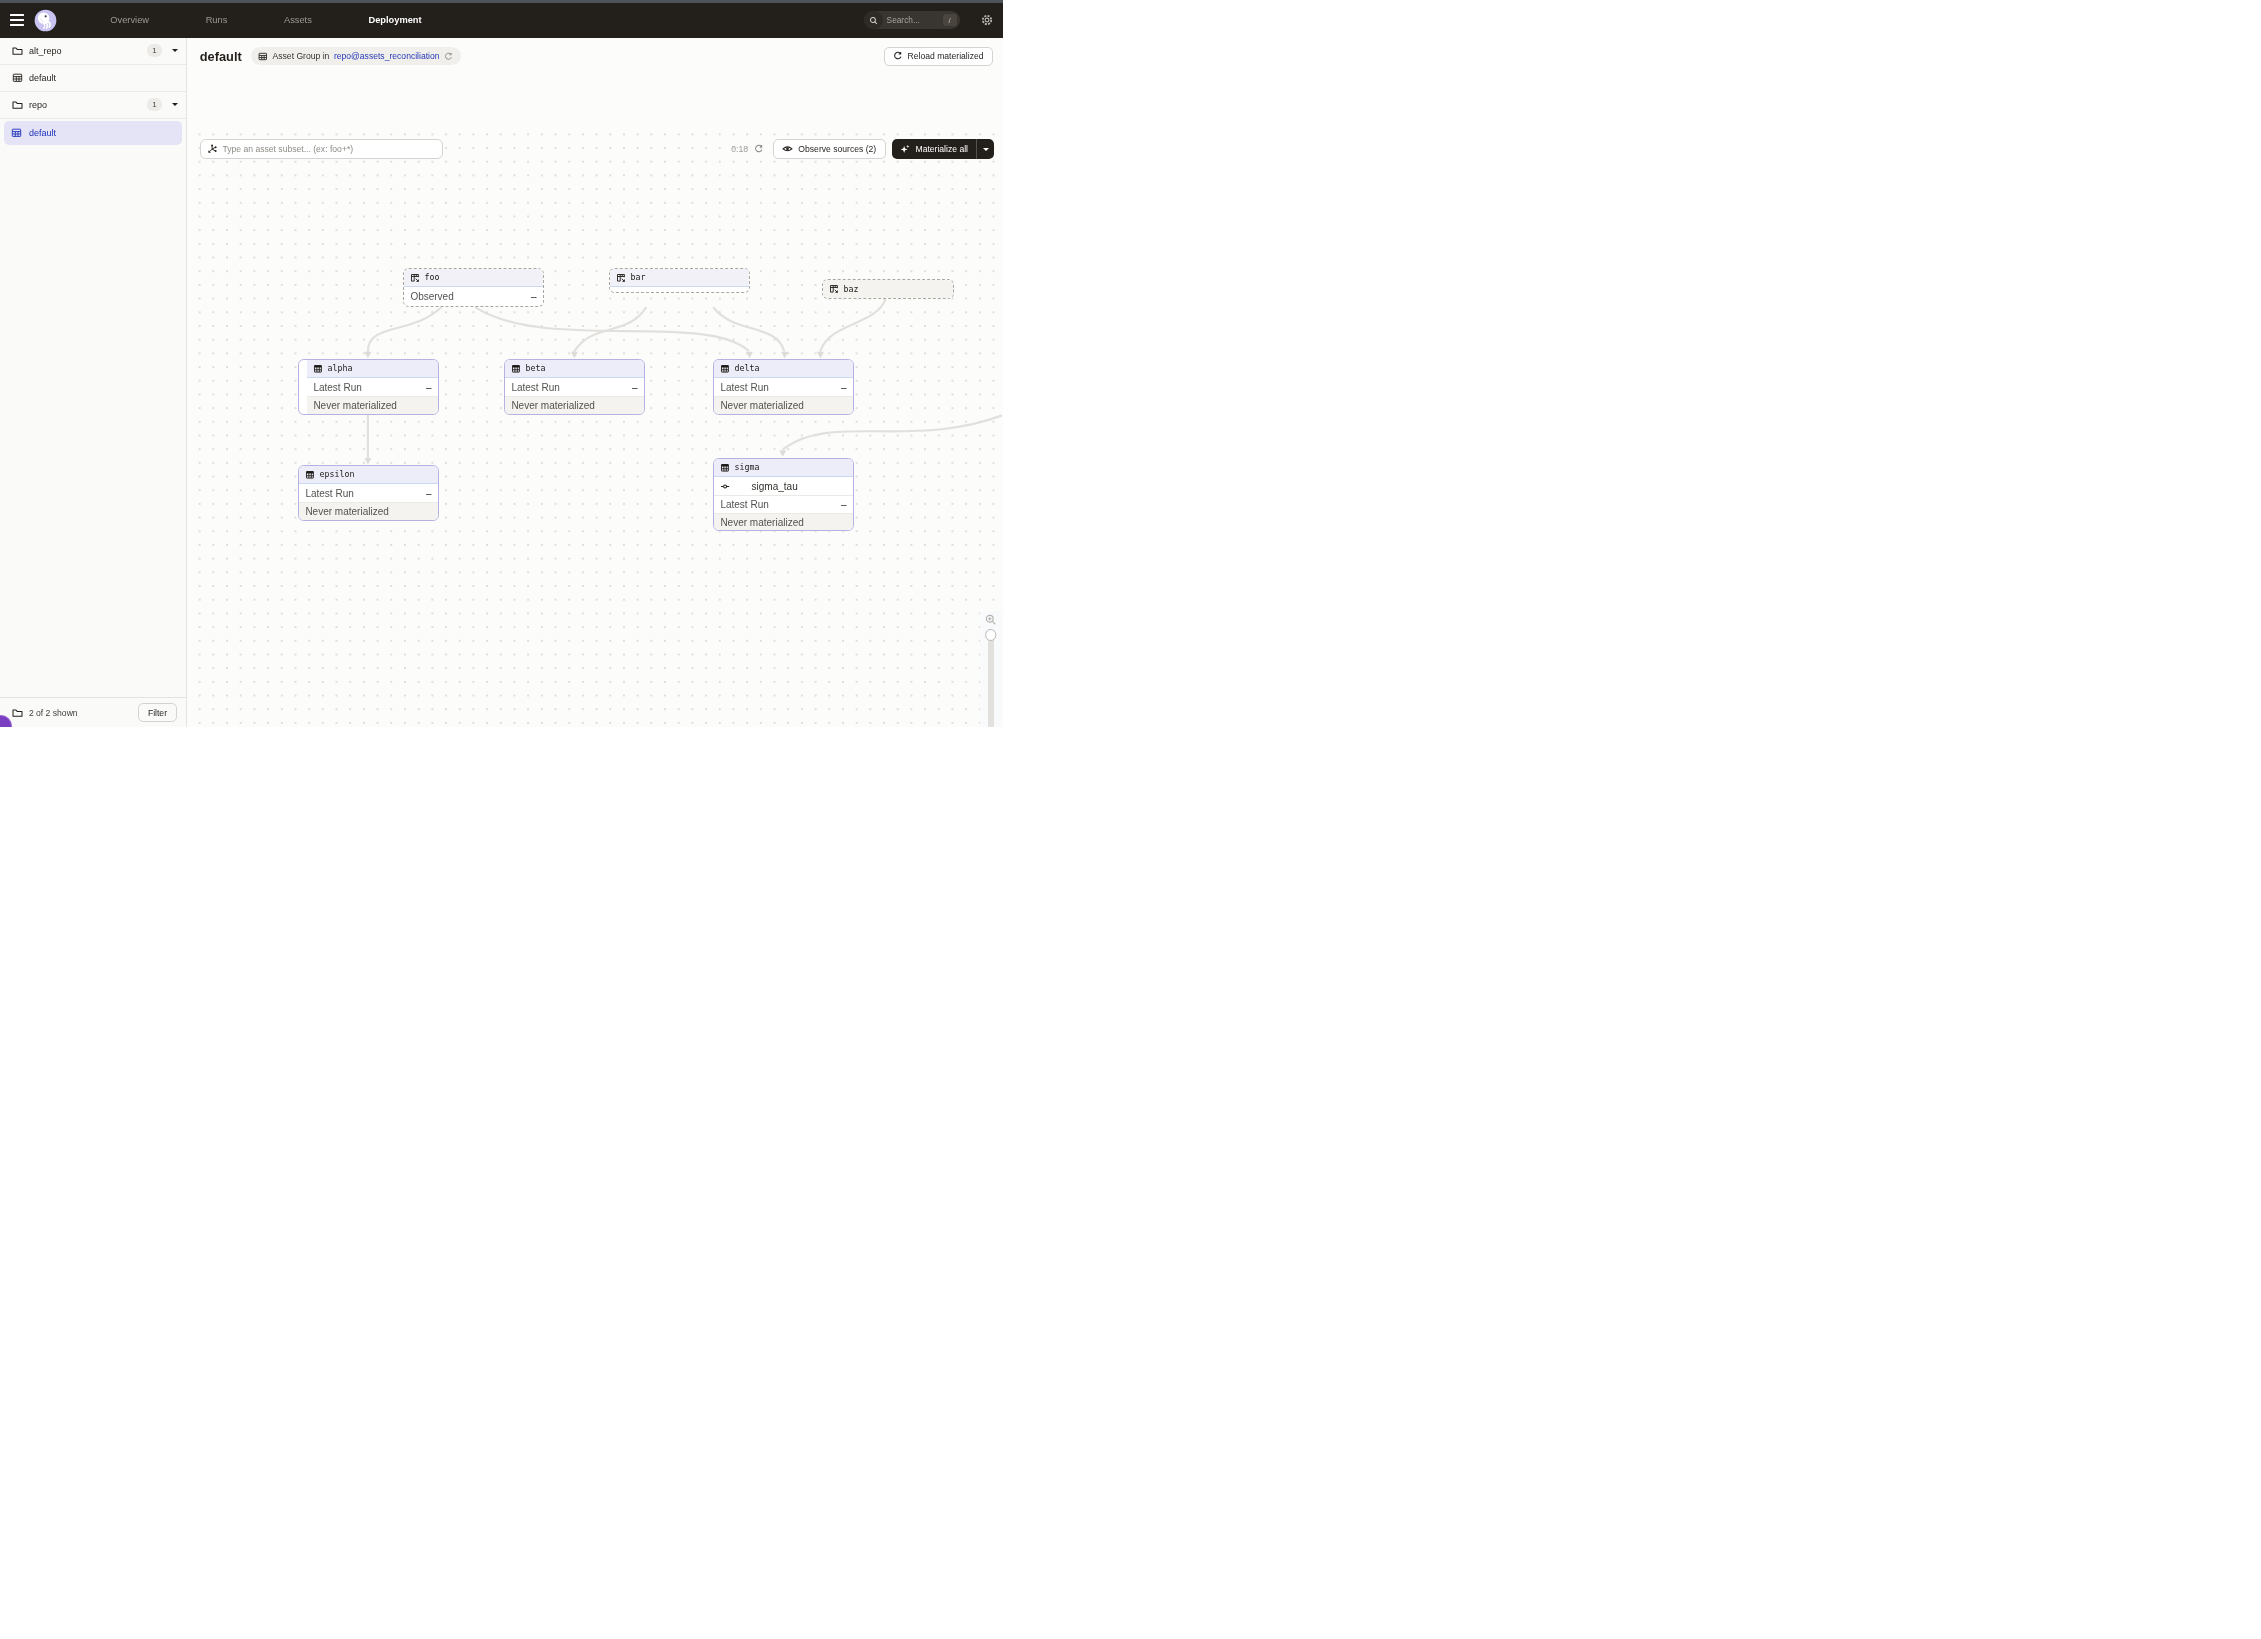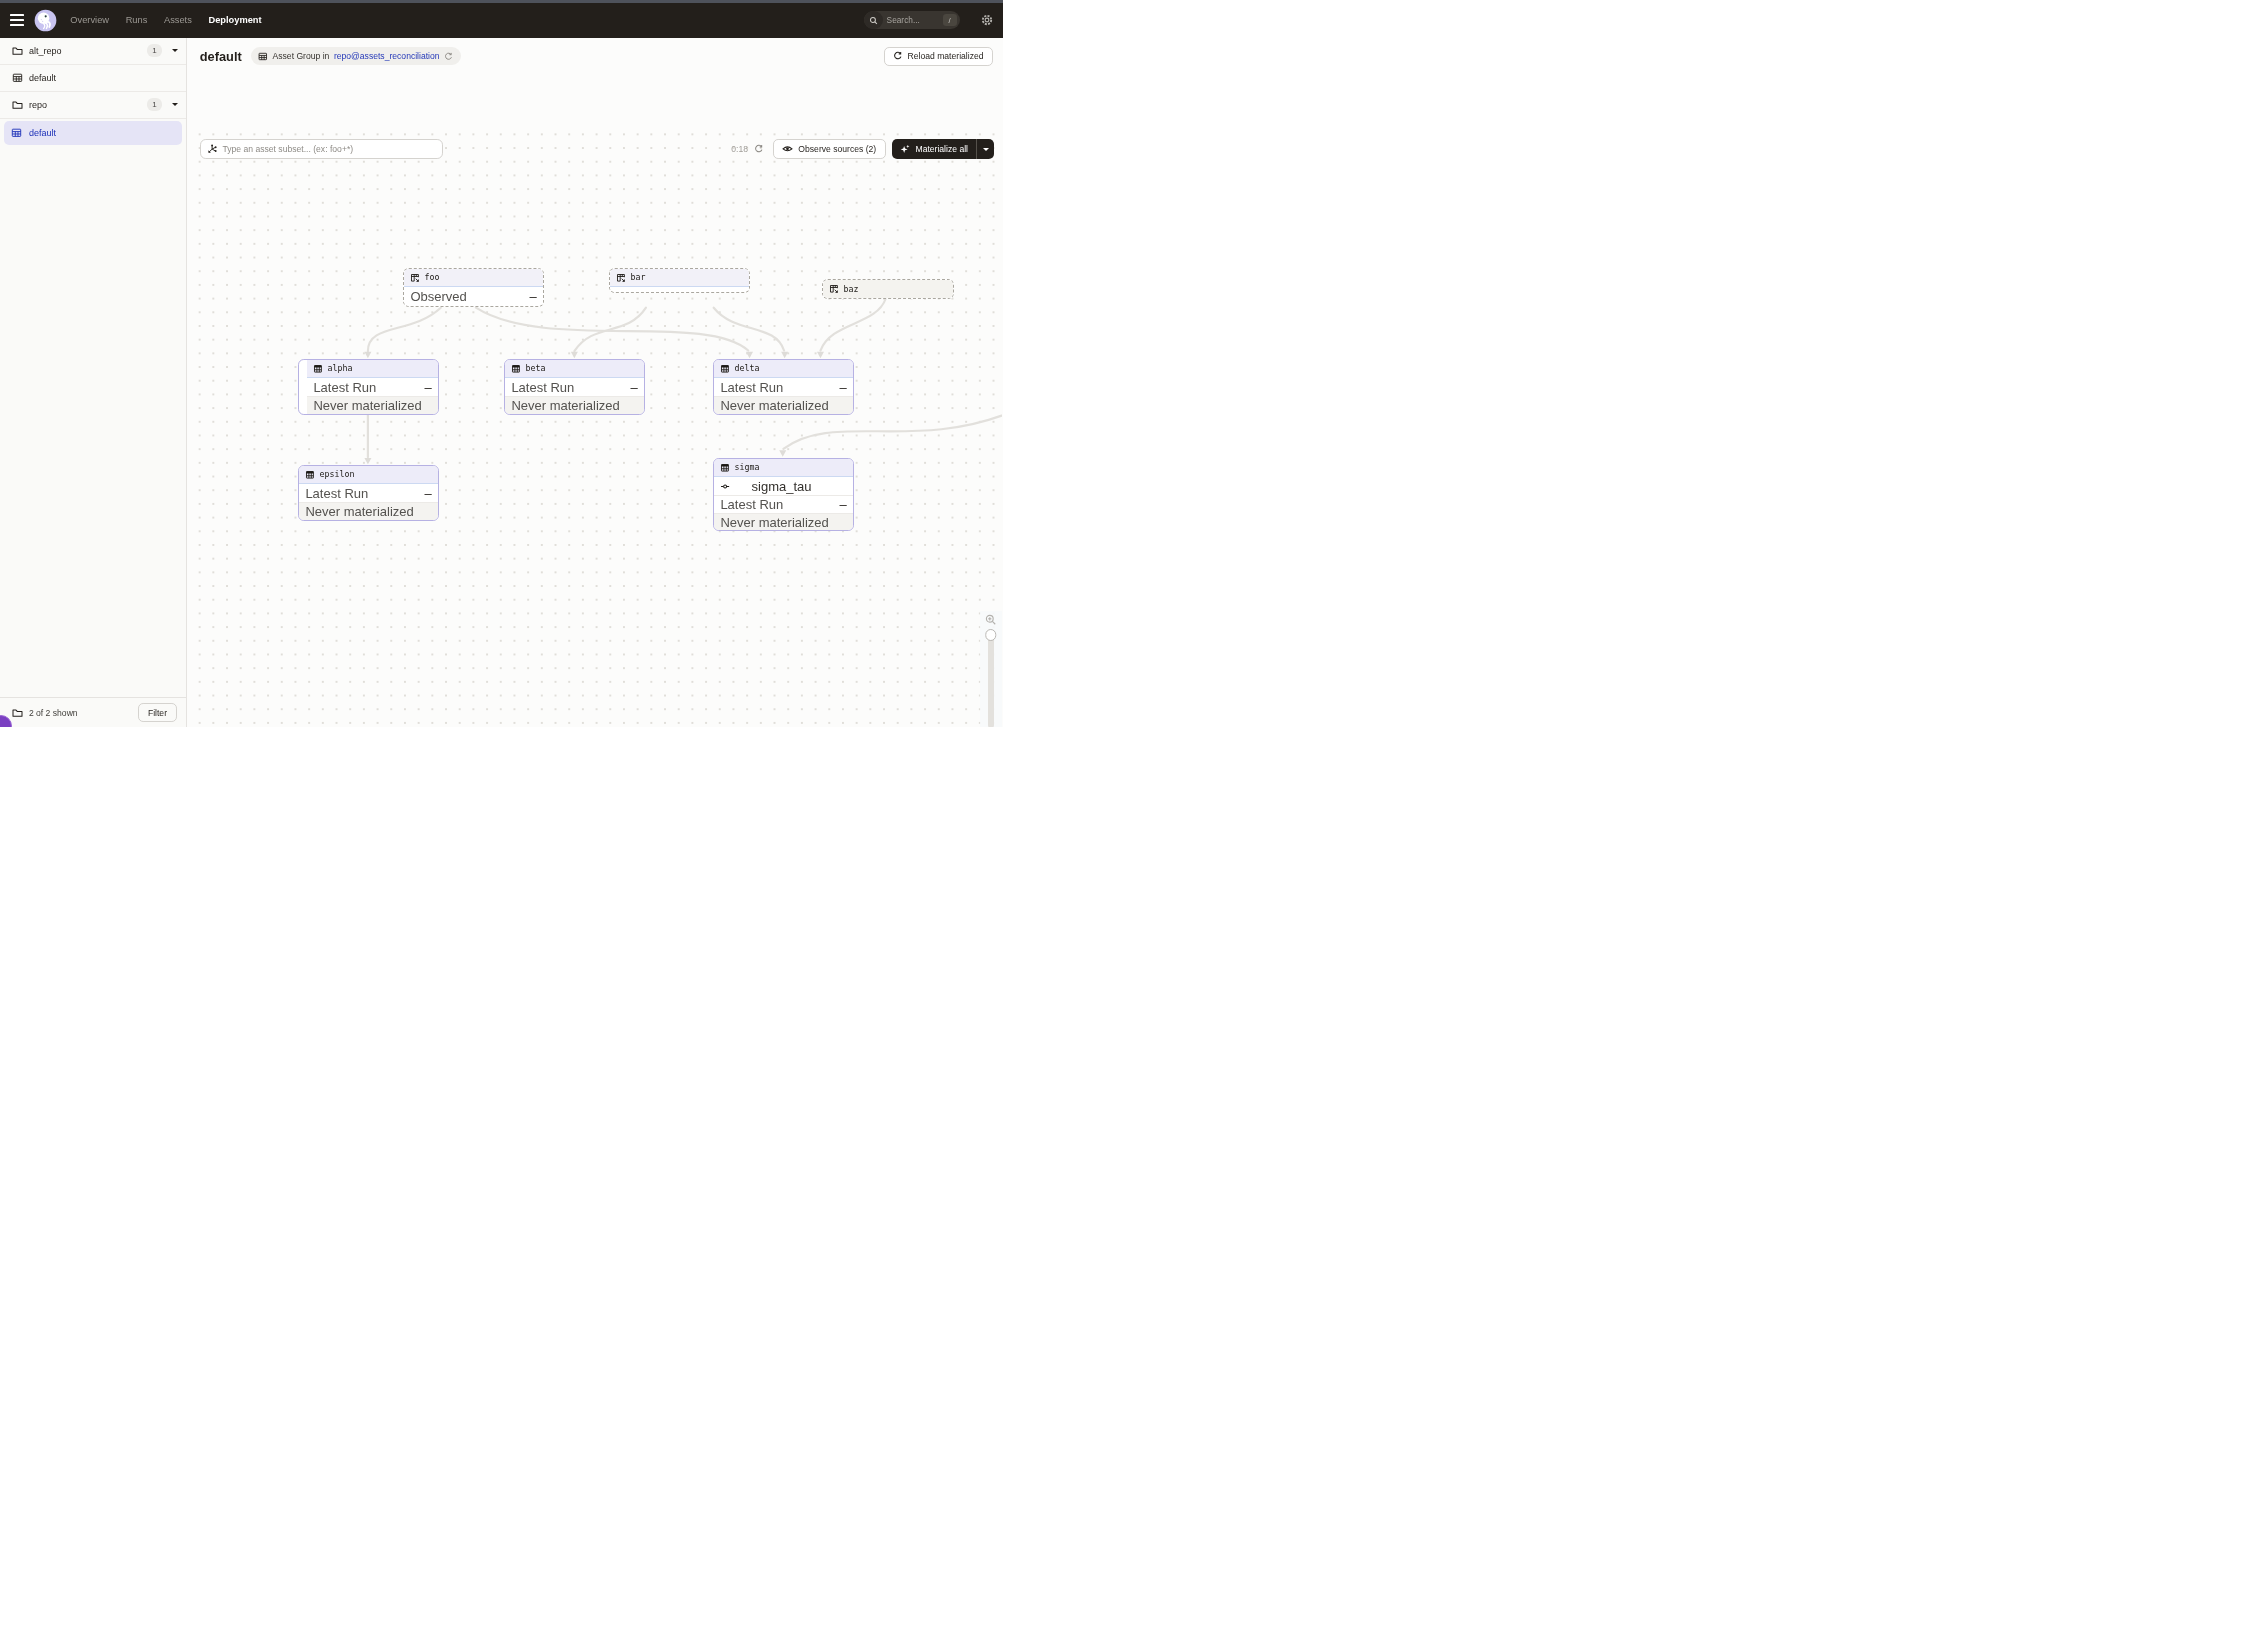--- a/index.html
+++ b/index.html
@@ -7,21 +7,21 @@
     font-family:"Liberation Sans", sans-serif; -webkit-font-smoothing:antialiased; }
   svg { display:block; }
 
   
   .top-strip { height:2.6px; background:#4e525b; }
   .topbar { height:35px; background:#231f1b; display:flex; align-items:center; padding:0 10.2px; gap:9px; }
   .hamburger { width:14px; height:11.5px; display:flex; flex-direction:column; justify-content:space-between; cursor:pointer; }
   .hamburger span { height:1.9px; background:#fff; border-radius:0.6px; }
   .logo { width:23px; height:23px; margin:0 3.8px 0 1.3px; }
   .nav { display:flex; gap:16.6px; align-items:center; }
-  .nav a { color:#9b9893; font-size:9.3px; text-decoration:none; }
+  .nav a { color:#9b9893; font-size:9.3px; text-decoration:none;margin-left:40px; }
   .nav a.active { color:#fff; font-weight:700; }
   .topbar-right { margin-left:auto; display:flex; align-items:center; gap:21px; }
   .searchbox { width:96px; height:17.3px; background:#393530; border-radius:9px; display:flex; align-items:center; overflow:hidden; }
   .searchbox .mag { width:19px; height:17.3px; background:#2e2a26; border-radius:9px; display:flex; align-items:center; justify-content:center; flex:0 0 auto; }
   .searchbox input { flex:1; background:transparent; border:none; outline:none; color:#d9d7d3; font-size:8.3px; padding:0 3.8px; min-width:0; }
   .searchbox input::placeholder { color:#a7a49f; }
   .slash-badge { width:14px; height:12px; background:#4a463f; color:#c9c7c3; font-size:7.7px; border-radius:3.2px;
     display:flex; align-items:center; justify-content:center; margin-right:3.2px; flex:0 0 auto; }
 
   
@@ -89,21 +89,21 @@
   
   .node { position:absolute; background:#fff; border-radius:5.8px; overflow:hidden; cursor:pointer; }
   .node.asset { border:1.3px solid #b6b1e3; }
   .node.source { border:1.3px dashed #aaa79f; }
   .node-header { height:18.5px; display:flex; align-items:center; gap:4.5px; padding:0 5.8px; background:#edecf9;
     border-bottom:0.6px solid #ccd9f2; }
   .node.source .node-header { background:#f2f1f8; }
   .node.source.header-only .node-header { background:#f4f3ef; border-bottom:none; height:100%; }
   .node-name { font-family:"DejaVu Sans Mono","Liberation Mono",monospace; font-size:8.3px; color:#1d1a16; }
   .node-row { height:18px; display:flex; align-items:center; justify-content:space-between; padding:0 6.4px;
-    font-size:13px; color:#54524f; background:#fff; }
+    font-size:10px; color:#54524f; background:#fff; }
   .node-row + .node-row { border-top:0.6px solid #eceae7; }
   .node-row .val { color:#231f1b; }
   .node-row.muted { background:#f4f3f0; }
   .node-row.checkrow { justify-content:flex-start; gap:21px; color:#34312d; }
 
   
   .zoomer { position:absolute; right:0; top:480px; width:22px; height:154px; background:rgba(247,249,250,.88);
     display:flex; flex-direction:column; align-items:center; padding:3.8px 0; gap:3.2px; }
   .zoomer .ic { color:#b3b1ad; cursor:pointer; display:flex; }
   .slider-track { width:5.8px; flex:1; background:#e3e1dd; border-radius:3.2px; position:relative; margin:1.3px 0; }

